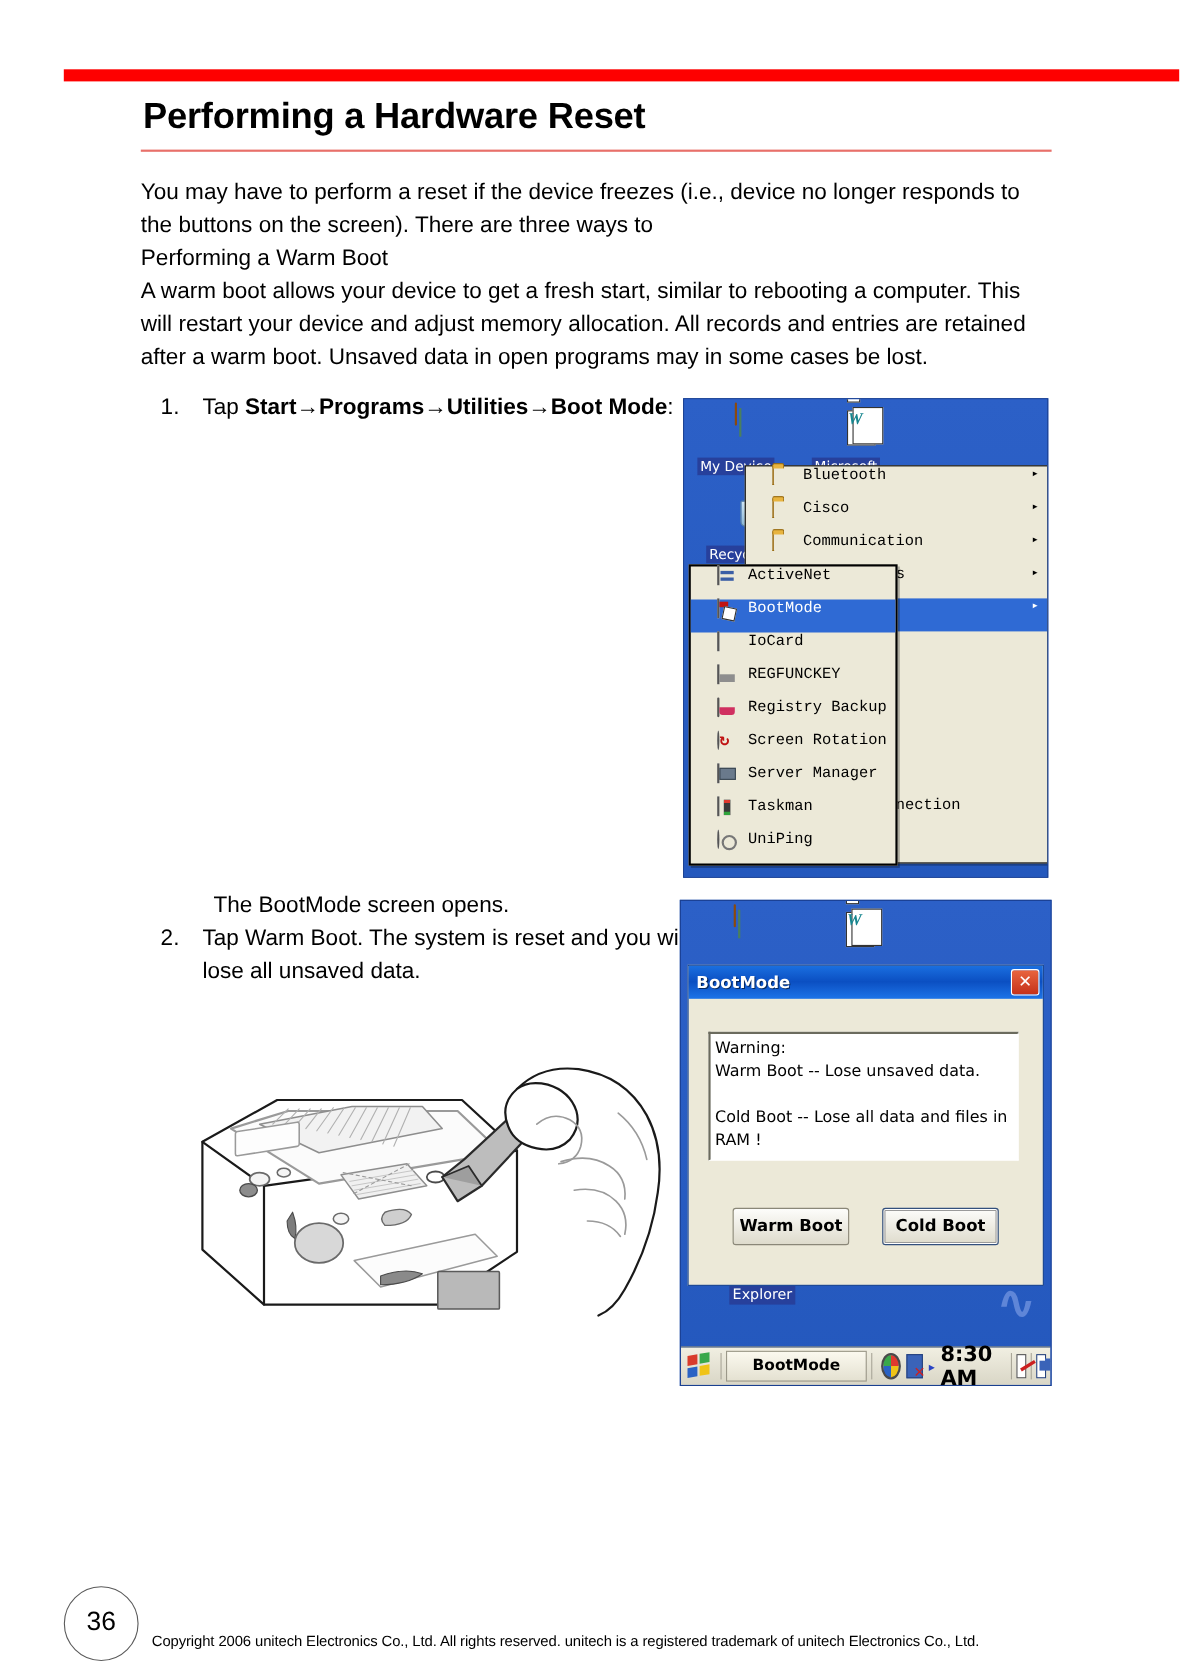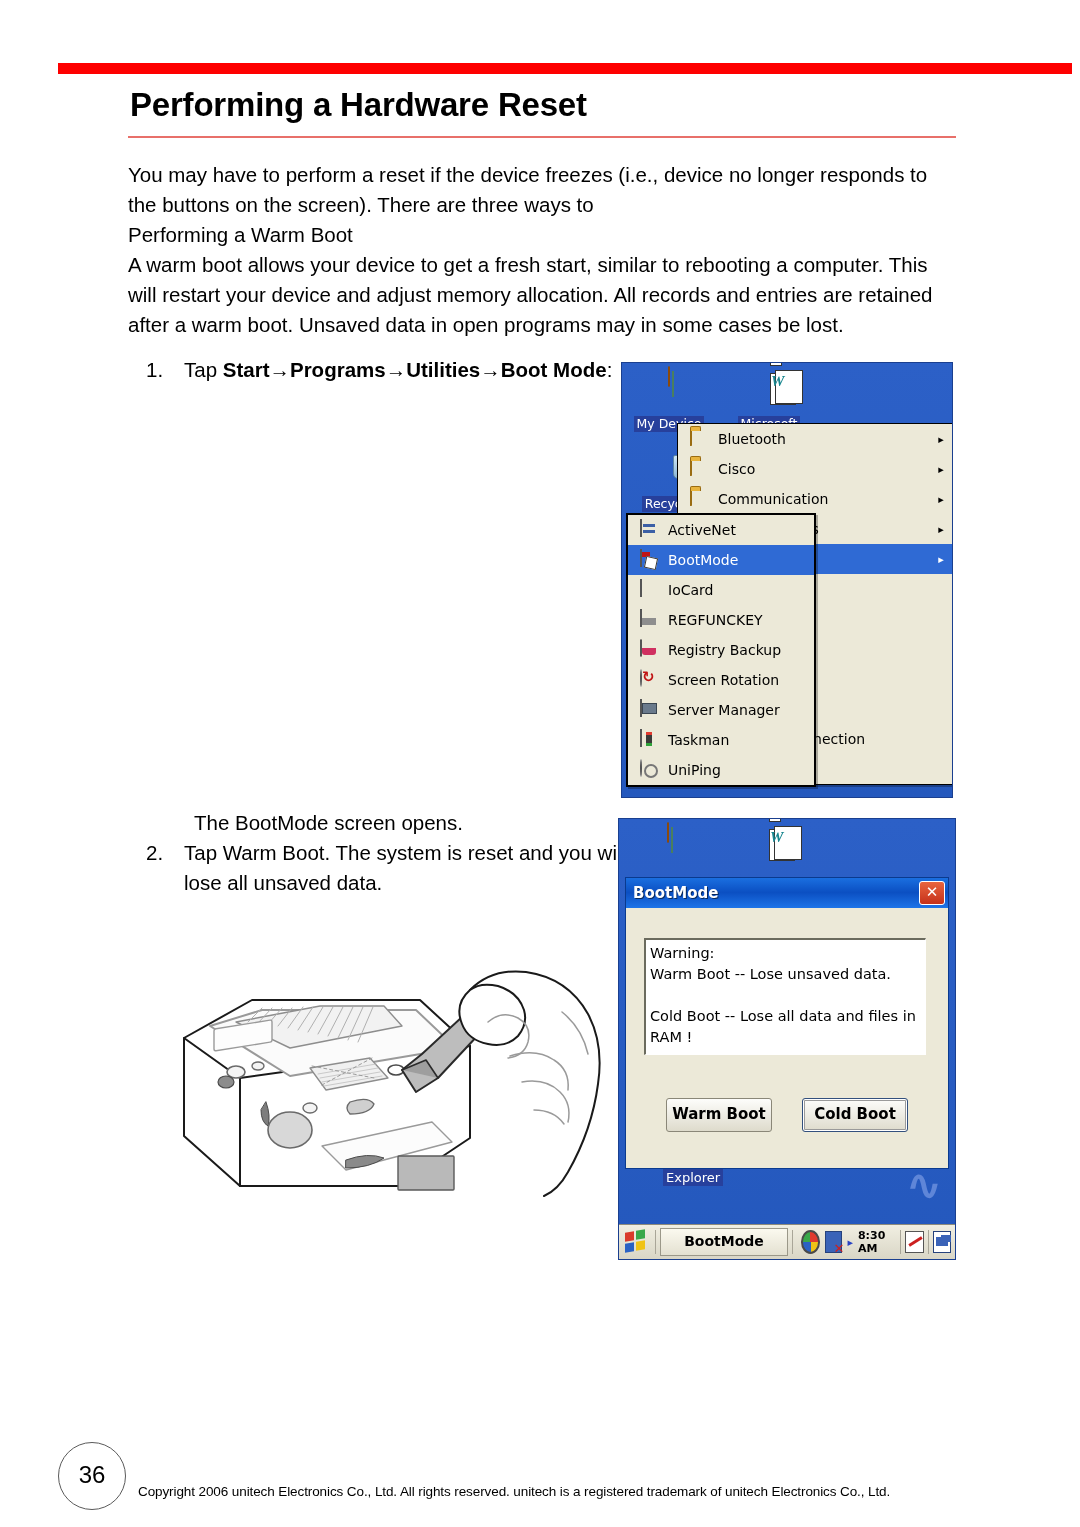--- a/index.html
+++ b/index.html
@@ -167,23 +167,24 @@
   
   .ce-menu {
     position: absolute;
     background: #ece9d8;
     border: 1px solid #000;
     box-shadow: 2px 2px 0 rgba(0,0,0,0.28);
     font-size: 14px;
     color: #000;
   }
   .mi {
-    display: flex; align-items: center;
-    height: 30px; padding: 0 4px 0 12px;
+    display: flex; align-items: flex-start;
+    height: 30px; padding: 0 4px 0 24px;
     white-space: nowrap;
+    font-family: Liberation Mono, monospace;
   }
   .mi.sel { background: #2f6ad4; color: #fff; }
   .mi .mi-ico {
     width: 22px; height: 20px; flex: none;
     margin-right: 6px; position: relative;
   }
   .mi .mi-lbl { flex: 1; }
   .mi .mi-arrow {
     flex: none; width: 14px; text-align: center;
     font-size: 11px; color: #000;
@@ -311,21 +312,21 @@
     font-size: 14px; font-weight: bold; line-height: 24px;
     font-family: "DejaVu Sans", sans-serif;
     text-align: center;
   }
   .tb-tray { display:flex; align-items:center; gap:5px; margin-left: 4px; }
   .tray-ico { width:20px; height:20px; position:relative; }
   .ti-globe { border:2px solid #4a4a4a; border-radius:50%;
     background: conic-gradient(#e03a2f 0 25%, #f0c316 0 50%, #2a62c4 0 75%, #39a84a 0);}
   .ti-net { background:#3a63b8; border:1px solid #26427c; }
   .ti-net::after{content:"✕";position:absolute;right:-3px;bottom:-4px;color:#cc2020;font-size:13px;font-weight:bold;}
-  .tb-time { font-size: 11px; font-weight: bold; font-family:"DejaVu Sans", sans-serif; }
+  .tb-time { font-size: 19px; font-weight: bold; font-family:"DejaVu Sans", sans-serif; }
   .tb-arrow { color:#2a44c4; font-size:11px; }
   .ti-pen { border:1px solid #555; background:#fff; }
   .ti-pen::after{content:"";position:absolute;left:2px;top:8px;width:15px;height:3px;background:#cc2020;transform:rotate(-32deg);}
   .ti-win { border:1px solid #26427c; background:#fff; }
   .ti-win::after{content:"";position:absolute;left:2px;top:5px;width:12px;height:9px;background:#3a63b8;box-shadow:4px -3px 0 -1px #3a63b8;}
 
   
   .illus { position: absolute; left: 170px; top: 960px; width: 440px; height: 270px; }
 
   

